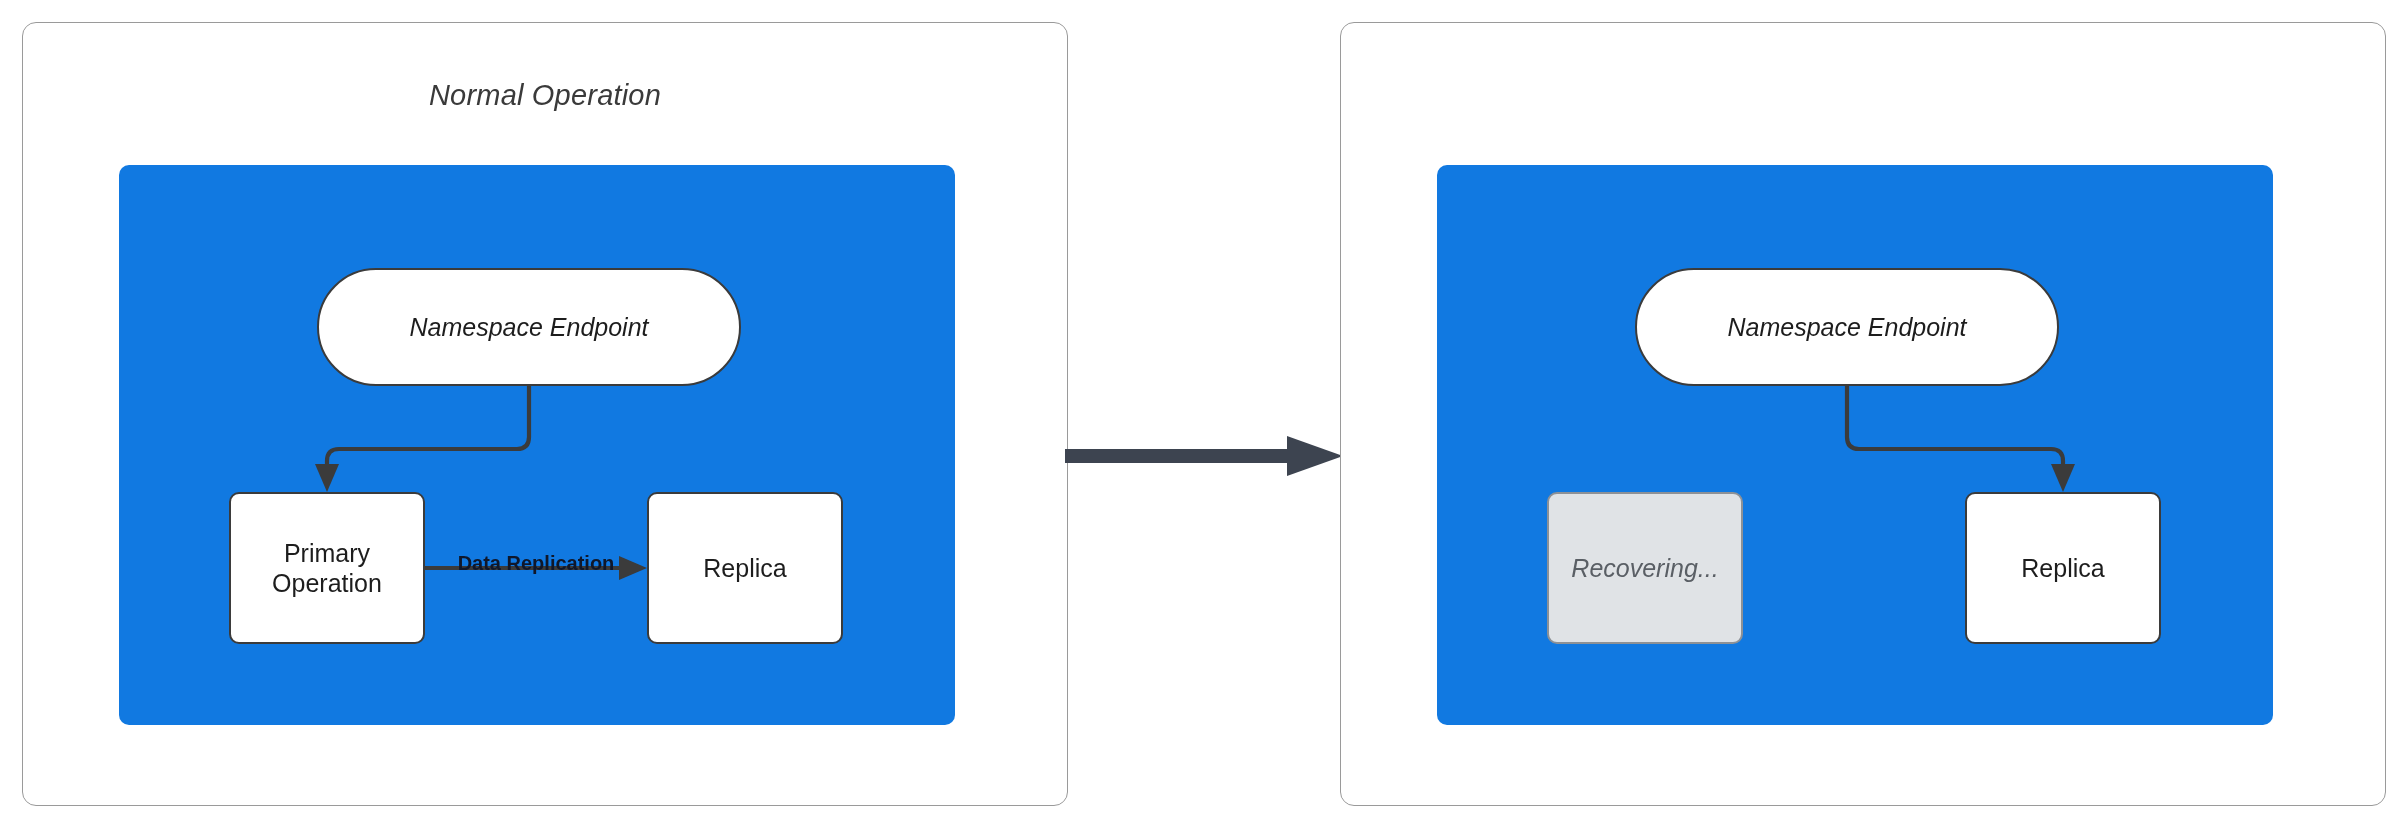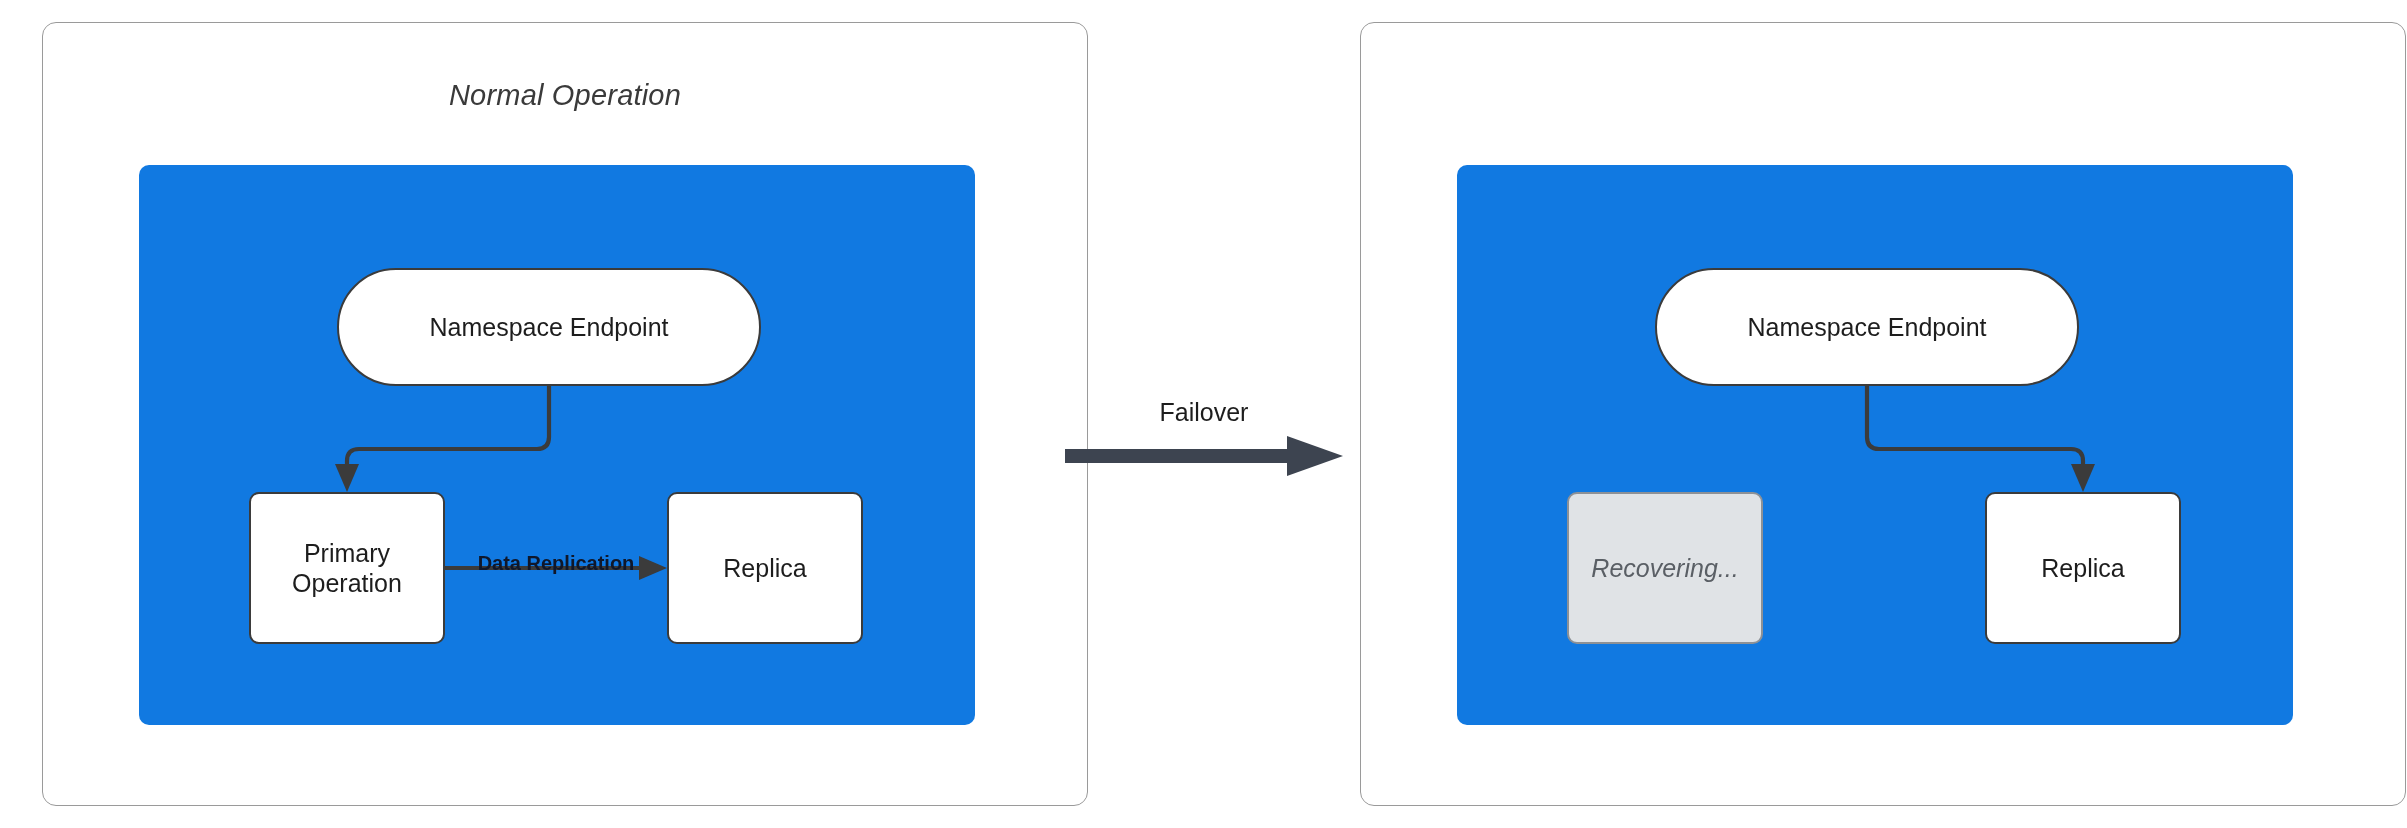--- a/index.html
+++ b/index.html
@@ -21,21 +21,20 @@
     background: #ffffff;
   }
 
   
   .panel {
     position: absolute;
     box-sizing: border-box;
     background: #ffffff;
     border: 1.6px solid #9a9a9a;
     border-radius: 14px;
-    margin-left: 20px;
   }
   #panel-left  { left: 22px;   top: 22px; width: 1046px; height: 784px; }
   #panel-right { left: 1340px; top: 22px; width: 1046px; height: 784px; }
 
   .panel-title {
     position: absolute;
     top: 56px;
     left: 0;
     width: 100%;
     text-align: center;
@@ -65,20 +64,21 @@
     text-align: center;
     background: #ffffff;
     border: 2.2px solid #3b3b3b;
     color: #1d1d1d;
     font-size: 25px;
     line-height: 1.22;
   }
 
   .node-pill {
     border-radius: 200px;
+    font-style: italic;
   }
   .node-rect {
     border-radius: 10px;
   }
   .node-recovering {
     background: #e0e3e6;
     border: 2.2px solid #8d9196;
     color: #5a5f65;
     font-style: italic;
   }
@@ -182,21 +182,20 @@
       <div class="node node-rect" id="replica-left">
         <span>Replica</span>
       </div>
 
       <div class="repl-label">Data Replication</div>
 
     </div>
   </div>
 
   <div id="failover-group">
-    <div id="failover-label">Failover</div>
     <svg id="failover-arrow-svg" viewBox="0 0 278 40">
       <rect class="failover-shape" x="0" y="13" width="232" height="14"></rect>
       <polygon class="failover-shape" points="278,20 222,0 222,40"></polygon>
     </svg>
   </div>
 
   <div class="panel" id="panel-right">
 
 
     <div class="blue-region" id="blue-right">

